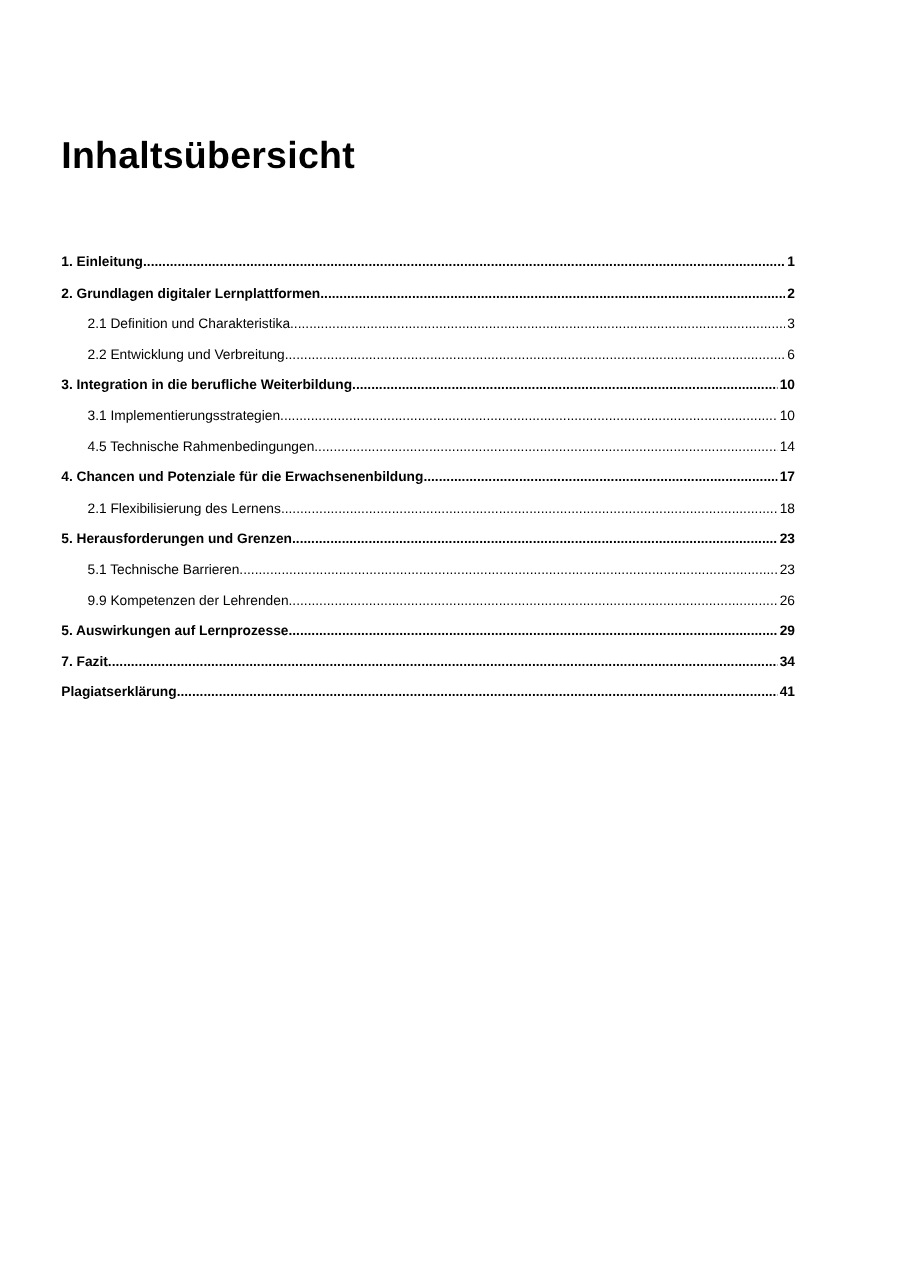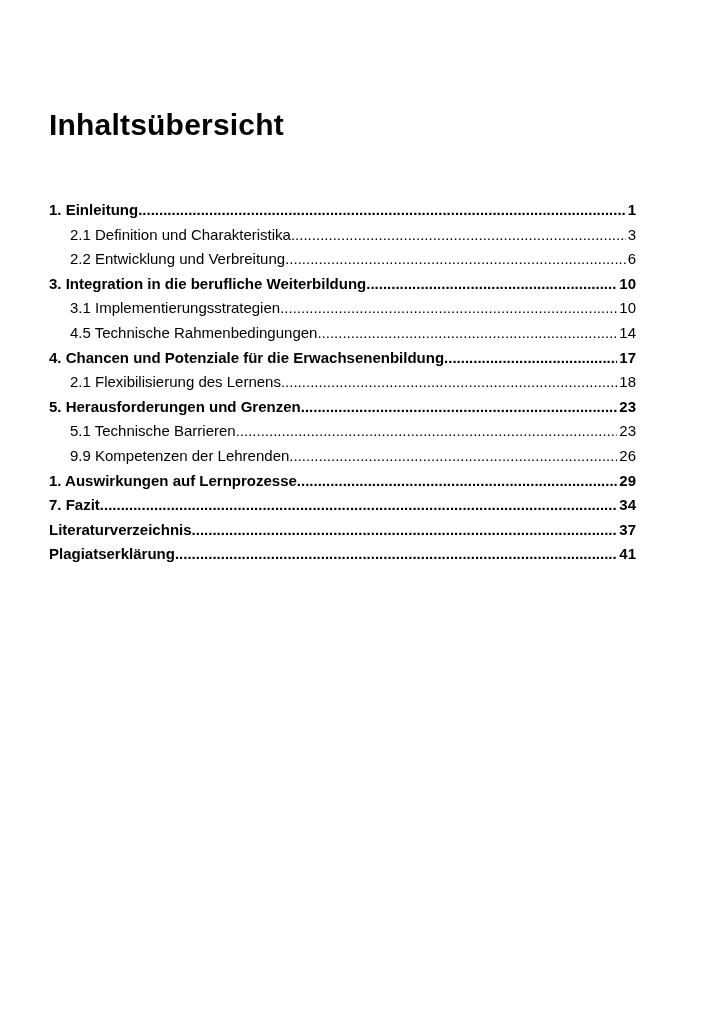--- a/index.html
+++ b/index.html
@@ -27,21 +27,21 @@
     font-weight: bold;
     line-height: 35px;
     margin: 0;
     letter-spacing: 0.2px;
   }
   .toc {
     margin-top: 56px;
   }
   .toc-row {
     display: flex;
-    font-size: 15px;
+    font-size: 11px;
     line-height: 24.6px;
     cursor: default;
   }
   .toc-row.bold { font-weight: bold; }
   .toc-row.level-2 { padding-left: 21px; }
   .toc-label {
     white-space: nowrap;
     flex: 0 0 auto;
   }
   .toc-leader {
@@ -63,20 +63,25 @@
 <body>
 
 <div class="page">
   <h1 class="doc-title">Inhaltsübersicht</h1>
 
   <div class="toc">
       <div class="toc-row level-1 bold">
         <span class="toc-label">1. Einleitung</span>
         <span class="toc-leader"></span>
         <span class="toc-page">1</span>
+      </div>
+      <div class="toc-row level-1 bold">
+        <span class="toc-label">2. Grundlagen digitaler Lernplattformen</span>
+        <span class="toc-leader"></span>
+        <span class="toc-page">2</span>
       </div>
       <div class="toc-row level-2">
         <span class="toc-label">2.1 Definition und Charakteristika</span>
         <span class="toc-leader"></span>
         <span class="toc-page">3</span>
       </div>
       <div class="toc-row level-2">
         <span class="toc-label">2.2 Entwicklung und Verbreitung</span>
         <span class="toc-leader"></span>
         <span class="toc-page">6</span>
@@ -115,33 +120,28 @@
         <span class="toc-label">5.1 Technische Barrieren</span>
         <span class="toc-leader"></span>
         <span class="toc-page">23</span>
       </div>
       <div class="toc-row level-2">
         <span class="toc-label">9.9 Kompetenzen der Lehrenden</span>
         <span class="toc-leader"></span>
         <span class="toc-page">26</span>
       </div>
       <div class="toc-row level-1 bold">
-        <span class="toc-label">1. Auswirkungen auf Lernprozesse</span>
+        <span class="toc-label">5. Auswirkungen auf Lernprozesse</span>
         <span class="toc-leader"></span>
         <span class="toc-page">29</span>
       </div>
       <div class="toc-row level-1 bold">
         <span class="toc-label">7. Fazit</span>
         <span class="toc-leader"></span>
         <span class="toc-page">34</span>
-      </div>
-      <div class="toc-row level-1 bold">
-        <span class="toc-label">Literaturverzeichnis</span>
-        <span class="toc-leader"></span>
-        <span class="toc-page">37</span>
       </div>
       <div class="toc-row level-1 bold">
         <span class="toc-label">Plagiatserklärung</span>
         <span class="toc-leader"></span>
         <span class="toc-page">41</span>
       </div>
     </div>
 </div>
 
 </body></html>

